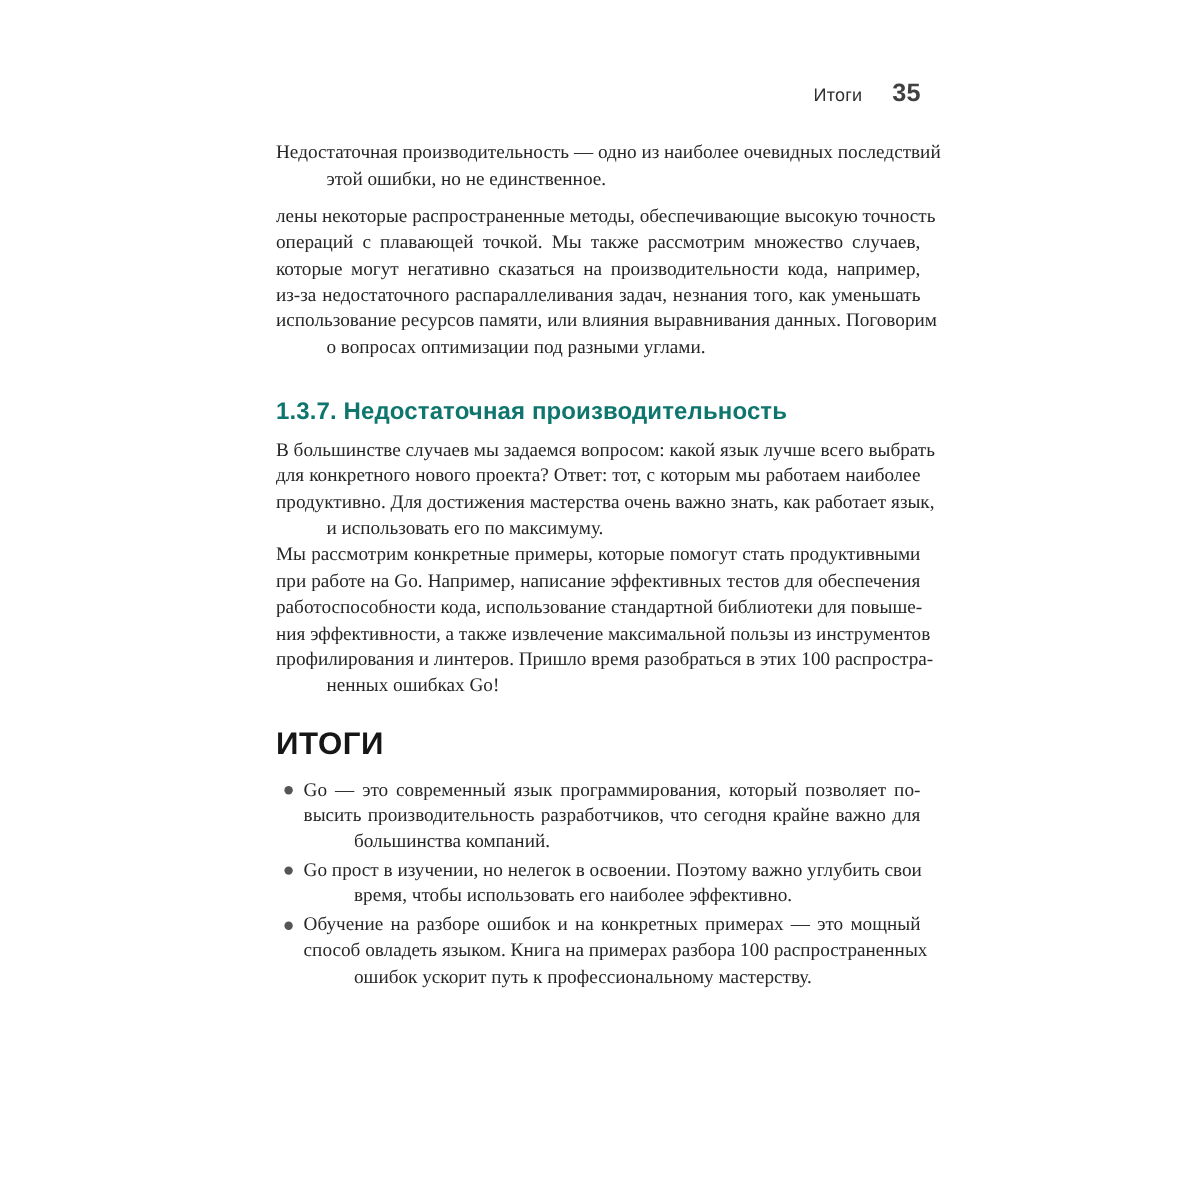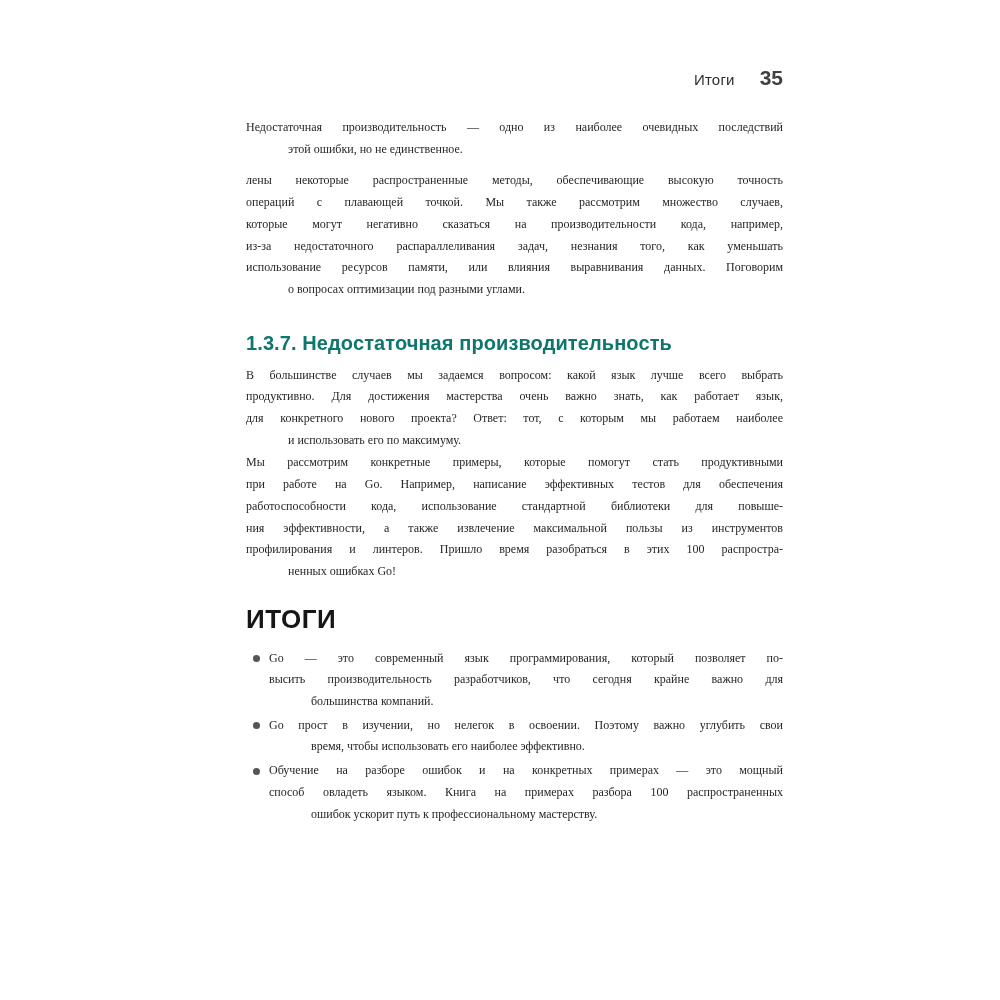--- a/index.html
+++ b/index.html
@@ -11,21 +11,21 @@
     position: relative;
     width: 1000px;
     height: 1000px;
     background: #ffffff;
     overflow: hidden;
     font-family: "Liberation Serif", serif;
     color: #262626;
   }
   .body-col {
     position: absolute;
-    left: 246px;
+    left: 230px;
     top: 0;
     width: 537px;
   }
   
   .running-head {
     margin-top: 66px;
     height: 22px;
     display: flex;
     justify-content: flex-end;
     align-items: baseline;
@@ -39,21 +39,21 @@
   }
   .rh-page {
     font-size: 21px;
     font-weight: 700;
     color: #404040;
     margin-left: 25px;
   }
   
   .jline {
     line-height: 21.7px;
-    font-size: 12px;
+    font-size: 16px;
     text-align: justify;
     text-align-last: justify;
     white-space: nowrap;
   }
   .jline.last {
     text-align: left;
     text-align-last: left;
     margin-left: 42px;
   }
   .para-1 { margin-top: 29px; }
@@ -122,22 +122,22 @@
         <div class="jline">которые могут негативно сказаться на производительности кода, например,</div>
         <div class="jline">из-за недостаточного распараллеливания задач, незнания того, как уменьшать</div>
         <div class="jline">использование ресурсов памяти, или влияния выравнивания данных. Поговорим</div>
         <div class="jline last">о вопросах оптимизации под разными углами.</div>
       </div>
 
     <h2 class="subsection-heading">1.3.7. Недостаточная производительность</h2>
 
     <div class="para para-3">
         <div class="jline">В большинстве случаев мы задаемся вопросом: какой язык лучше всего выбрать</div>
+        <div class="jline">для конкретного нового проекта? Ответ: тот, с которым мы работаем наиболее</div>
         <div class="jline">продуктивно. Для достижения мастерства очень важно знать, как работает язык,</div>
-        <div class="jline">для конкретного нового проекта? Ответ: тот, с которым мы работаем наиболее</div>
         <div class="jline last">и использовать его по максимуму.</div>
       </div>
 
     <div class="para para-4">
         <div class="jline">Мы рассмотрим конкретные примеры, которые помогут стать продуктивными</div>
         <div class="jline">при работе на Go. Например, написание эффективных тестов для обеспечения</div>
         <div class="jline">работоспособности кода, использование стандартной библиотеки для повыше-</div>
         <div class="jline">ния эффективности, а также извлечение максимальной пользы из инструментов</div>
         <div class="jline">профилирования и линтеров. Пришло время разобраться в этих 100 распростра-</div>
         <div class="jline last">ненных ошибках Go!</div>

